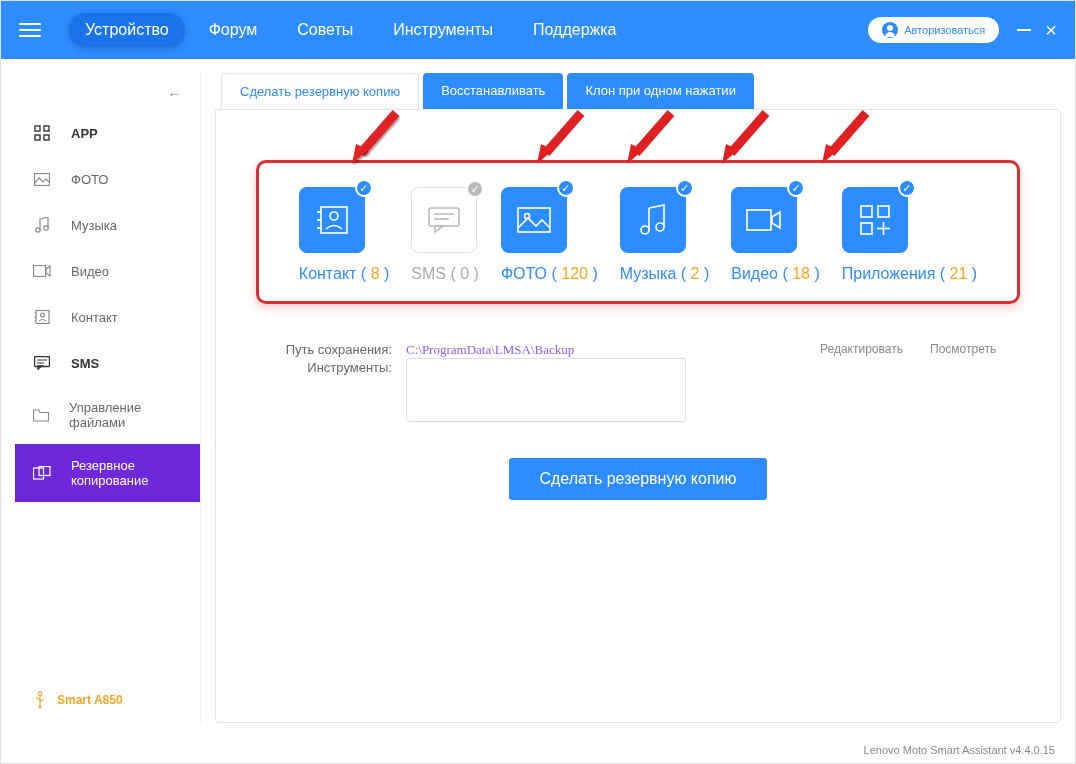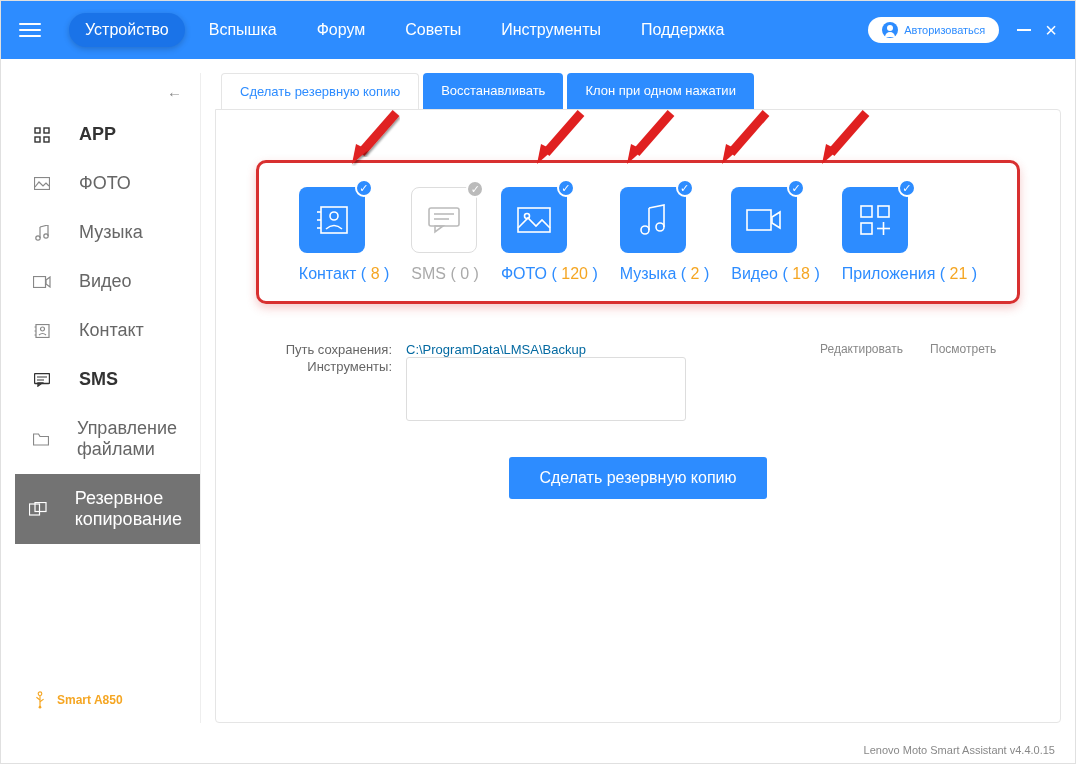--- a/index.html
+++ b/index.html
@@ -14,23 +14,23 @@
 .auth-btn { background: #fff; color: #2d8cff; border: none; border-radius: 14px; padding: 5px 14px; font-size: 11px; display:flex; align-items:center; gap:6px; cursor:pointer; }
 .user-ico { display:inline-block; width:16px; height:16px; background:#2d8cff; border-radius:50%; position:relative; }
 .user-ico::before { content:''; position:absolute; top:3px; left:5px; width:6px; height:6px; background:#fff; border-radius:50%; }
 .user-ico::after { content:''; position:absolute; bottom:1px; left:3px; width:10px; height:5px; background:#fff; border-radius:5px 5px 0 0; }
 .win-ctrl { display:flex; gap:14px; margin-left:8px; }
 .win-min { width:14px; height:2px; background:#fff; margin-top:6px; cursor:pointer; }
 .win-close { font-size:20px; color:#fff; cursor:pointer; line-height:14px; }
 .body-wrap { display:flex; height: calc(100% - 58px - 26px); padding: 14px; gap: 14px; background:#fff; }
 .sidebar { width: 186px; background:#fff; border-right:1px solid #eee; display:flex; flex-direction:column; padding-top:6px; }
 .back-arrow { text-align:right; padding: 4px 18px 10px; color:#888; font-size:15px; cursor:pointer; }
-.side-item { display:flex; align-items:center; gap:28px; padding: 14px 18px; font-size: 18px; color:#666; cursor:pointer; }
+.side-item { display:flex; align-items:center; gap:20px; padding: 14px 18px; font-size: 13px; color:#666; cursor:pointer; }
 .side-item.bold { font-weight:700; color:#333; }
-.side-item.active { background:#737373; color:#fff;justify-content:flex-end; }
+.side-item.active { background:#6d28d9; color:#fff;justify-content:flex-end; }
 .side-icon { width:18px; height:18px; display:flex; align-items:center; justify-content:center; font-size:14px; }
 .sidebar-bottom { margin-top:auto; padding: 14px 18px; display:flex; align-items:center; gap:10px; color:#f5a623; font-size:12px; font-weight:600; }
 .usb-icon { width:14px; height:18px; }
 .main { flex:1; display:flex; flex-direction:column; }
 .tabs { display:flex; gap:0; padding-left: 6px; }
 .tab { padding: 10px 18px; font-size: 13px; cursor:pointer; border-radius: 4px 4px 0 0; }
 .tab.active { background:#fff; color:#2d8cff; border:1px solid #e5e5e5; border-bottom:none; }
 .tab.inactive { background:#2d8cff; color:#fff; margin-left:4px; }
 .content { flex:1; background:#fff; border:1px solid #e5e5e5; border-radius: 0 4px 4px 4px; padding: 50px 40px 28px; position:relative; }
 .cards { display:flex; gap:22px; justify-content:center; padding: 24px 12px 18px; border: 3px solid #d83030; border-radius: 10px; position:relative; box-shadow: 0 4px 10px rgba(216,48,48,0.25); }
@@ -38,40 +38,39 @@
 .card-box { width:66px; height:66px; border-radius:8px; display:flex; align-items:center; justify-content:center; margin-bottom:12px; position:relative; }
 .card-box.blue { background:#2d8cff; }
 .card-box.grey { background:#fff; border:1px solid #ddd; }
 .check { position:absolute; top:-8px; right:-8px; width:18px; height:18px; border-radius:50%; background:#2d8cff; color:#fff; font-size:11px; display:flex; align-items:center; justify-content:center; border:2px solid #fff; }
 .check.grey { background:#bbb; }
 .card-label { font-size:16px; color:#2d8cff; }
 .card-label.grey { color:#aaa; }
 .card-count { color:#f5a623; }
 .form-area { margin-top: 36px; display:grid; grid-template-columns: 150px 1fr 110px 90px; row-gap:0; align-items:start; font-size:13px; color:#666; max-width:780px; margin-left:auto; margin-right:auto; }
 .form-label { text-align:right; padding-right:14px; padding-top:2px; }
-.path-value { color:#0369a1; font-size:13px; padding-top:2px; }
+.path-value { color:#8b5cf6; font-size:13px; padding-top:2px;font-family:Liberation Serif, serif; }
 .link-btn { color:#888; cursor:pointer; font-size:12px; padding-top:2px; }
 .notes-ta { grid-column: 2 / 5; width:280px; height:64px; border:1px solid #ddd; border-radius:3px; resize:none; padding:5px; font-size:12px; }
 .action-btn { display:block; margin: 36px auto 0; background:#2d8cff; color:#fff; border:none; padding: 12px 30px; font-size:16px; border-radius:3px; cursor:pointer; }
 .footer { height:26px; text-align:right; padding: 0 20px; font-size:11px; color:#888; line-height:26px; }
 .arrow { position:absolute; width:60px; height:60px; pointer-events:none; z-index:10; }
 svg { display:block; }
 </style>
 </head>
 <body>
 
 <div class="header">
   <div class="hamburger">
       <span></span>
       <span></span>
       <span></span>
     </div>
   <div class="nav">
     <div class="nav-item active">Устройство</div>
-    <div class="nav-item">Вспышка</div>
     <div class="nav-item">Форум</div>
     <div class="nav-item">Советы</div>
     <div class="nav-item">Инструменты</div>
     <div class="nav-item">Поддержка</div>
   </div>
   <div class="header-right">
     <button class="auth-btn">
         <span class="user-ico"></span>
         <span>Авторизоваться</span>
       </button>

